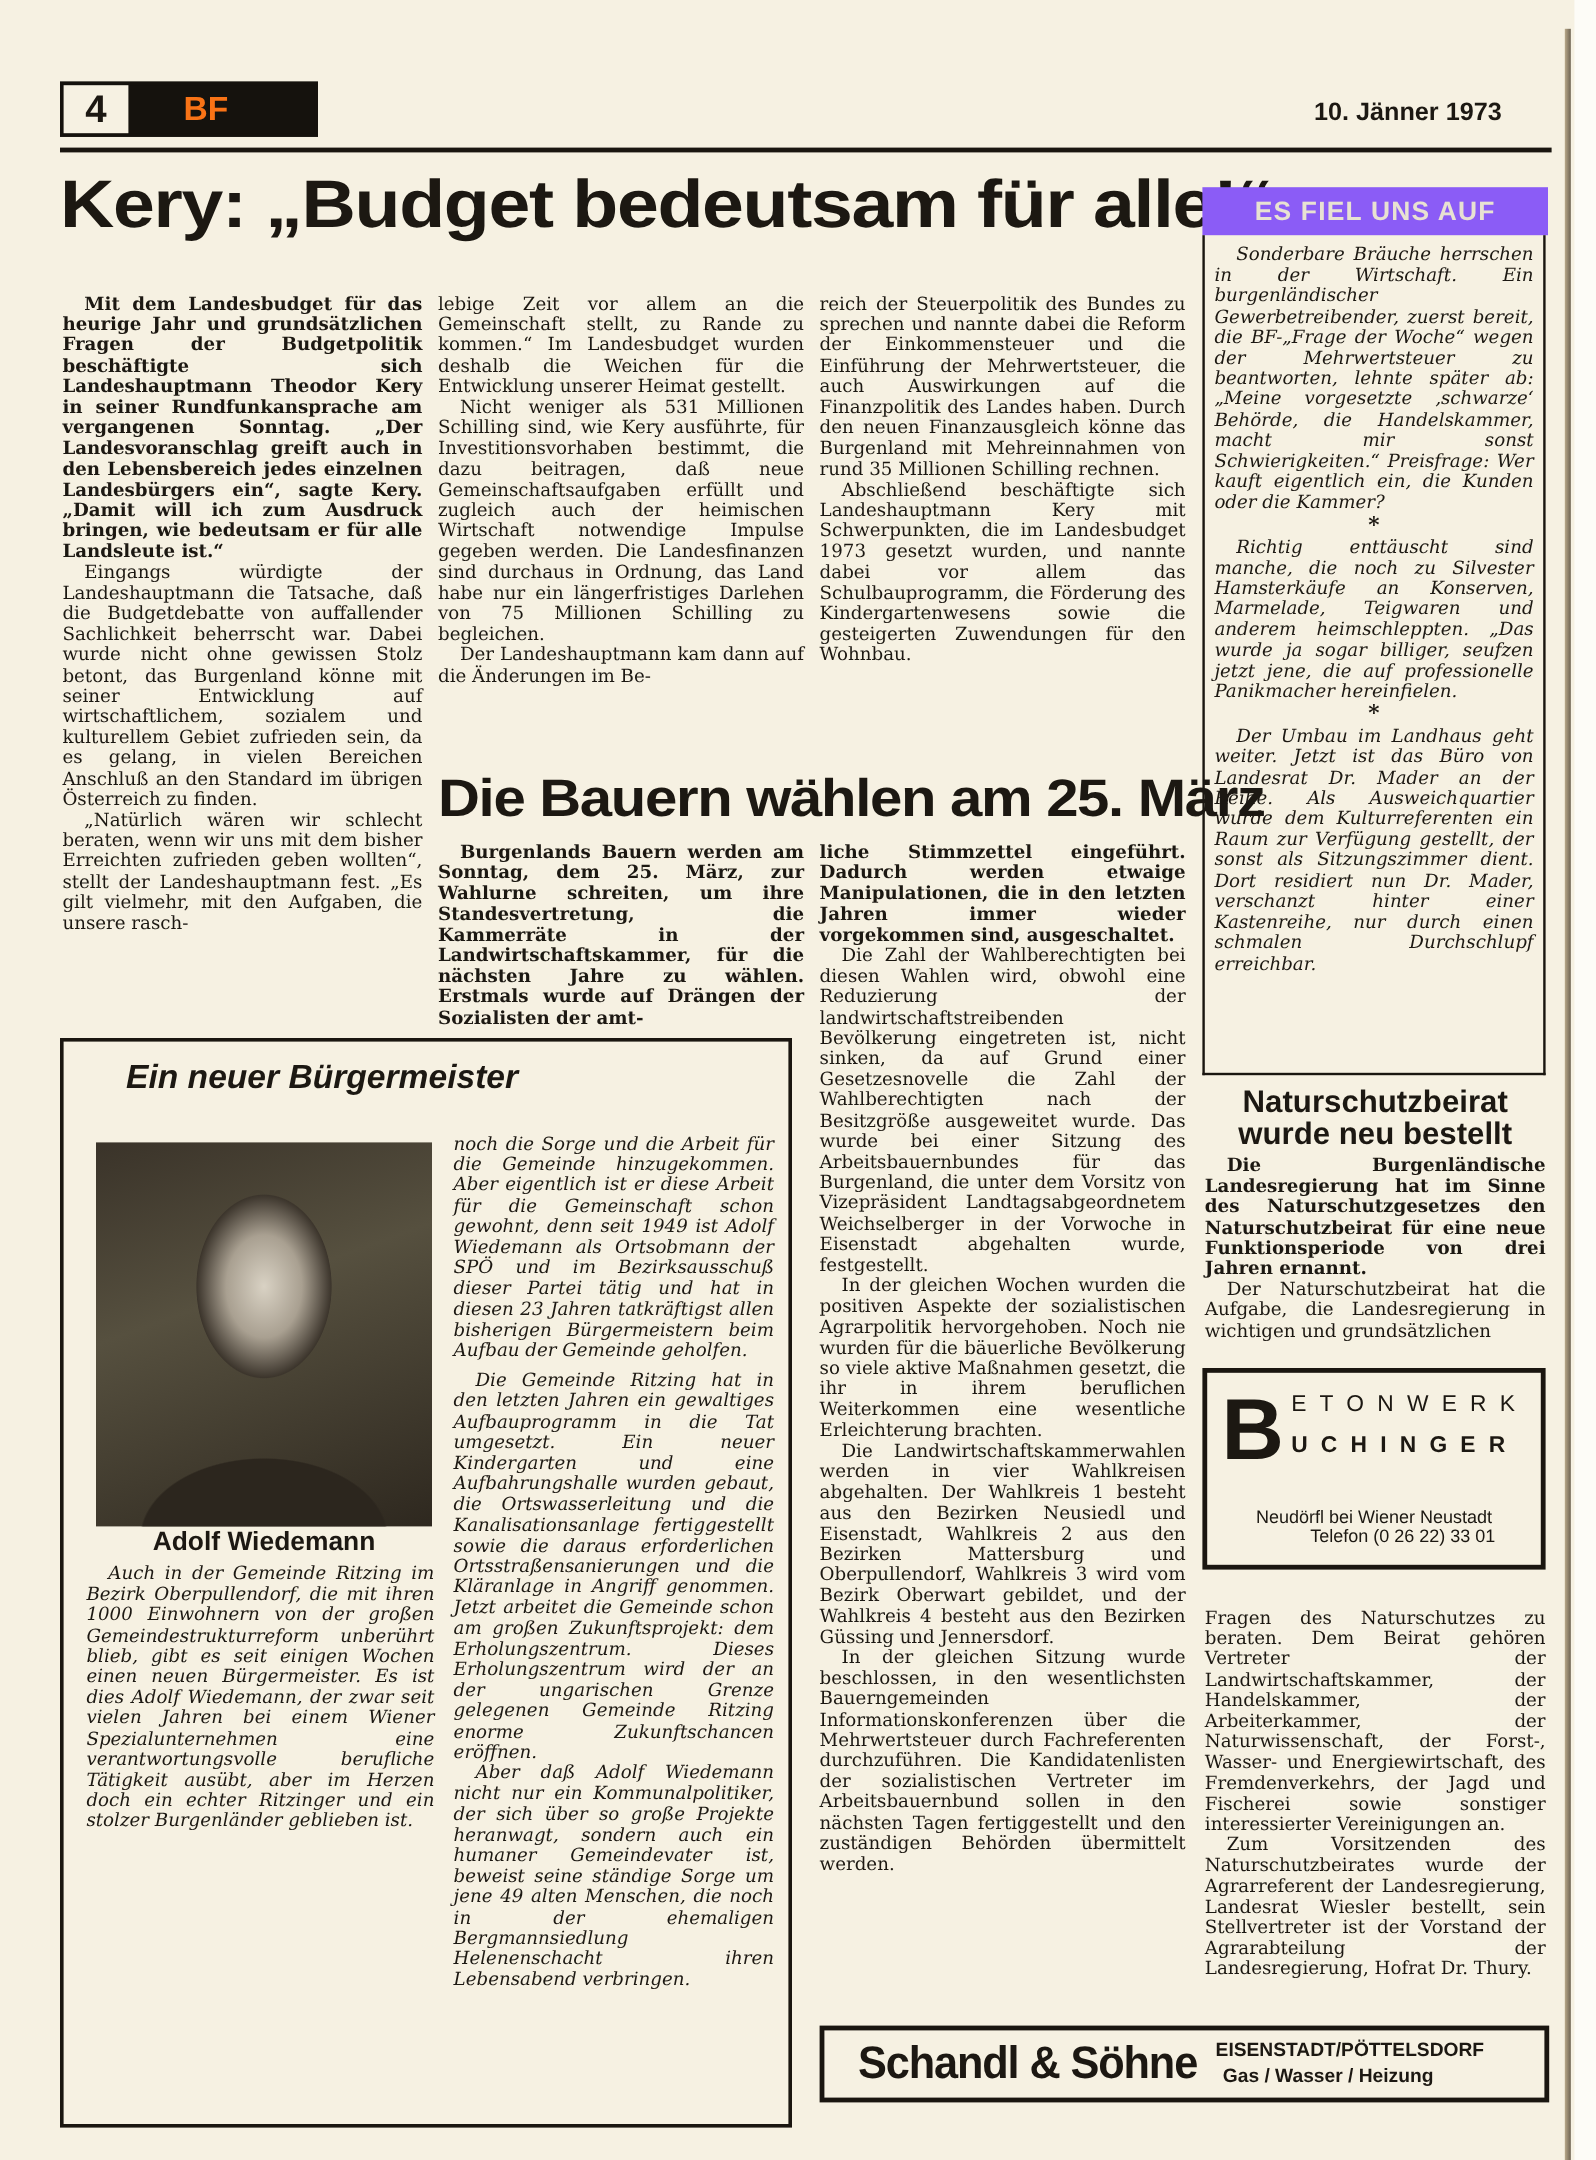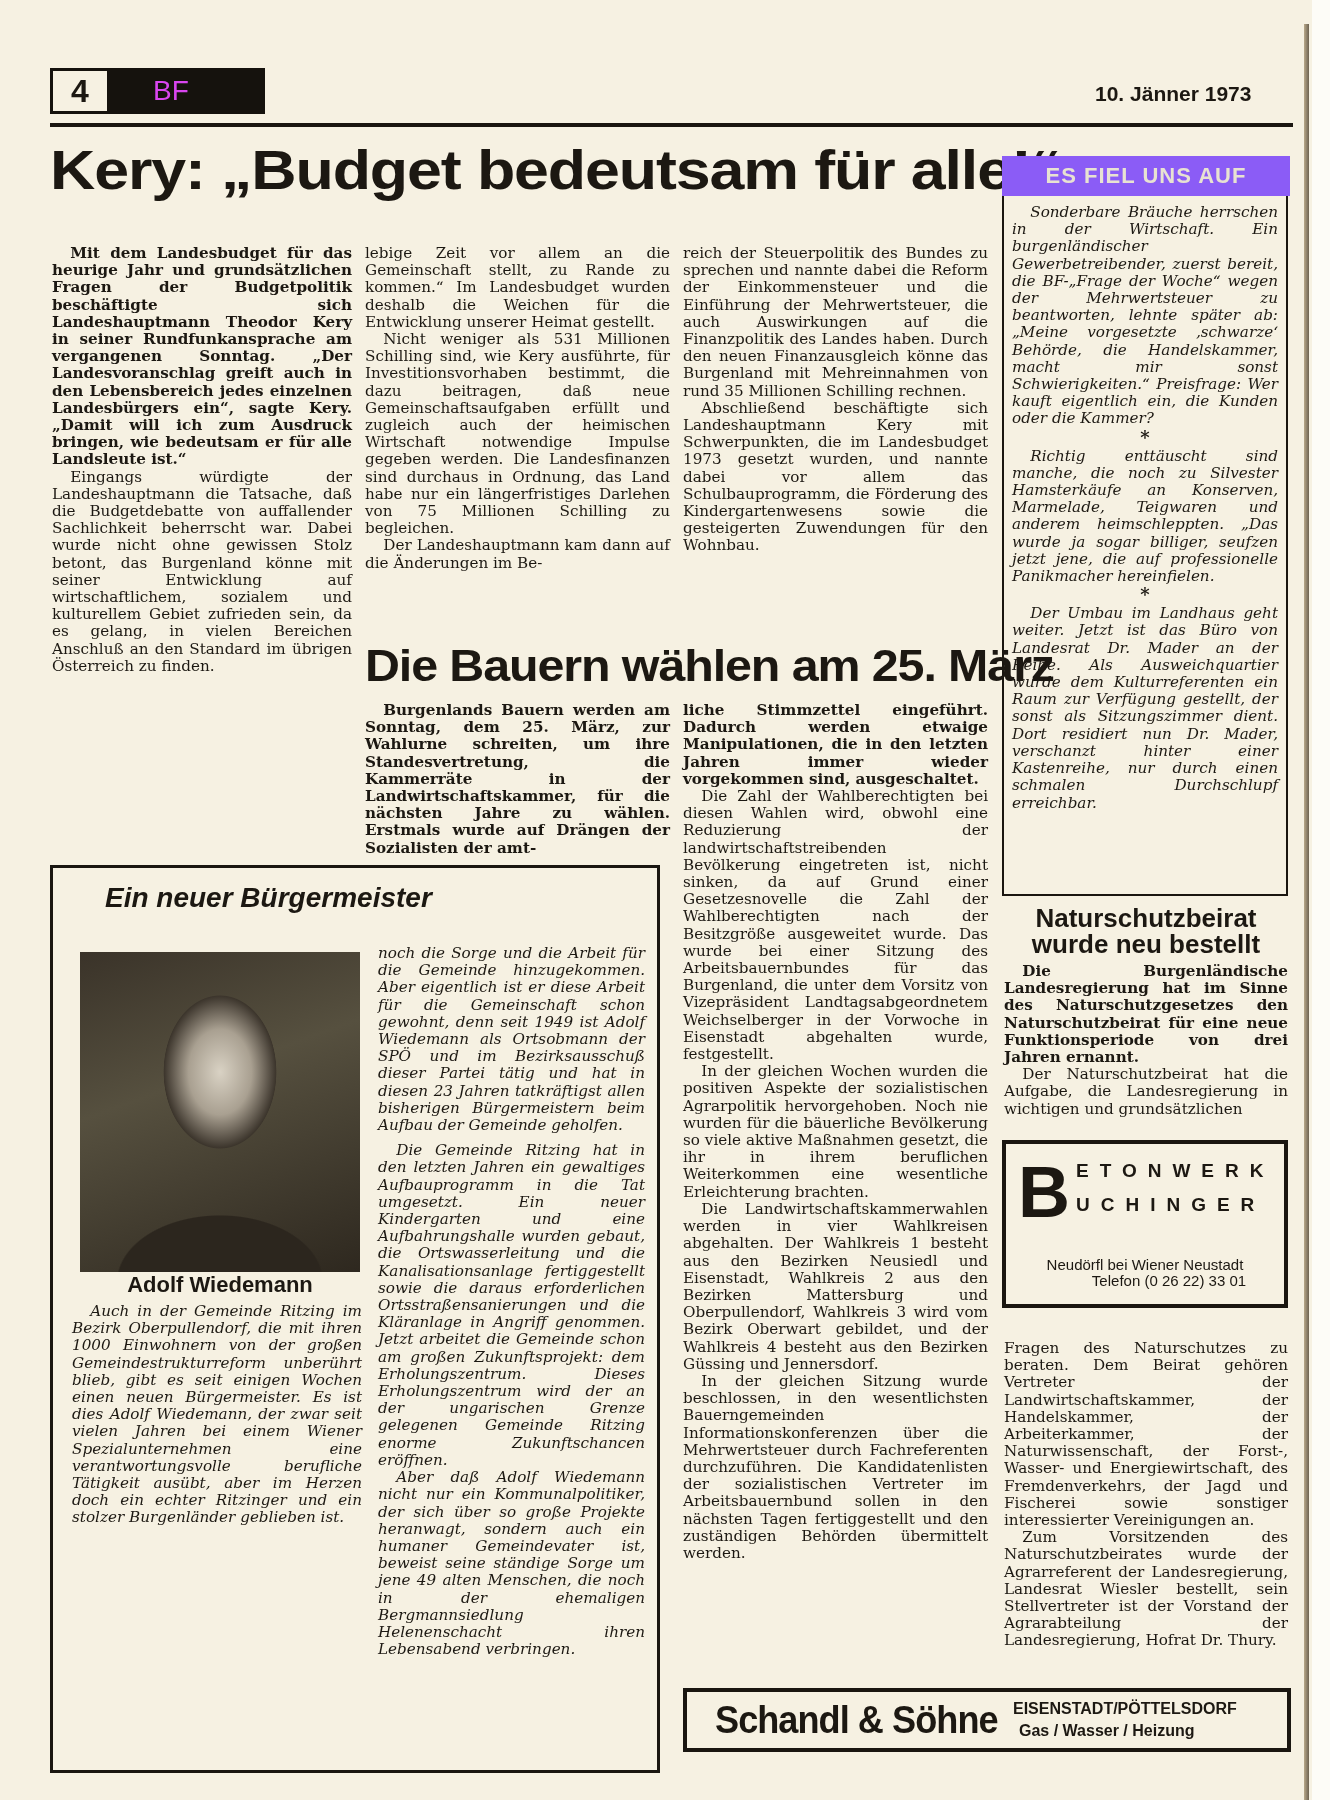--- a/index.html
+++ b/index.html
@@ -9,21 +9,21 @@
   .abs { position:absolute; }
   .col { position:absolute; font-size:15.2px; line-height:17.2px; text-align:justify; }
   .col p { margin:0; text-indent:1.2em; }
   .col p.noind { text-indent:0; }
   .bold { font-weight:bold; }
   .ital { font-style:italic; }
   .cond { font-family:"Liberation Sans", sans-serif; font-weight:bold; transform-origin:left top; white-space:nowrap; letter-spacing:-1px; }
   .sans { font-family:"Liberation Sans", sans-serif; }
   .pagebox { left:50px; top:68px; width:215px; height:46px; border:3px solid #15120d; background:#15120d; box-sizing:border-box; }
   .pagenum { position:absolute; left:0; top:0; width:54px; height:40px; background:#f6f1e2; font-family:"Liberation Sans",sans-serif; font-weight:bold; font-size:32px; line-height:40px; text-align:center; }
-  .pagesec { position:absolute; left:100px; top:0; height:40px; line-height:40px; color:#d946ef; font-family:"Liberation Sans",sans-serif; font-weight:normal; font-size:28px; }
+  .pagesec { position:absolute; left:100px; top:0; height:40px; line-height:40px; color:#f97316; font-family:"Liberation Sans",sans-serif; font-weight:bold; font-size:28px; }
   .rule { height:4px; background:#1a1610; }
   .es-head { left:1002px; top:156px; width:288px; height:40px; background:#8b5cf6; color:#e8e2d2; font-family:"Liberation Sans",sans-serif; font-weight:bold; font-size:22px; line-height:40px; text-align:center; letter-spacing:1px; }
   .es-box { left:1002px; top:196px; width:286px; height:700px; border-left:2px solid #1a1610; border-right:2px solid #1a1610; border-bottom:2px solid #1a1610; box-sizing:border-box; }
   .star { text-align:center; font-weight:bold; font-size:18px; line-height:20px; text-indent:0 !important; }
   .bm-box { left:50px; top:865px; width:610px; height:908px; border:3px solid #1a1610; box-sizing:border-box; }
   .photo { left:80px; top:952px; width:280px; height:320px; background:
      radial-gradient(ellipse 70px 95px at 140px 120px, #d9d2c4 0%, #a9a091 45%, #3c352c 80%, transparent 81%),
      radial-gradient(ellipse 170px 110px at 140px 330px, #2c261e 0%, #2c261e 60%, transparent 61%),
      linear-gradient(160deg, #3a3329 0%, #56503f 40%, #2e281f 100%); }
   .ad1 { left:1002px; top:1140px; width:286px; height:168px; border:4px solid #1a1610; box-sizing:border-box; }
@@ -40,20 +40,21 @@
   <div class="pagesec">BF</div>
 </div>
 <div class="abs sans" style="left:1095px; top:82px; font-size:21px; font-weight:bold;">10. Jänner 1973</div>
 <div class="abs rule" style="left:50px; top:123px; width:1243px;"></div>
 
 <div class="abs cond" style="left:50px; top:138px; font-size:56px; line-height:64px; transform:scaleX(1.12);">Kery: „Budget bedeutsam für alle!“</div>
 
 <div class="col" style="left:52px; top:245px; width:300px;">
   <p class="bold">Mit dem Landesbudget für das heurige Jahr und grundsätzlichen Fragen der Budgetpolitik beschäftigte sich Landeshauptmann Theodor Kery in seiner Rundfunkansprache am vergangenen Sonntag. „Der Landesvoranschlag greift auch in den Lebensbereich jedes einzelnen Landesbürgers ein“, sagte Kery. „Damit will ich zum Ausdruck bringen, wie bedeutsam er für alle Landsleute ist.“</p>
   <p>Eingangs würdigte der Landeshauptmann die Tatsache, daß die Budgetdebatte von auffallender Sachlichkeit beherrscht war. Dabei wurde nicht ohne gewissen Stolz betont, das Burgenland könne mit seiner Entwicklung auf wirtschaftlichem, sozialem und kulturellem Gebiet zufrieden sein, da es gelang, in vielen Bereichen Anschluß an den Standard im übrigen Österreich zu finden.</p>
+  <p>„Natürlich wären wir schlecht beraten, wenn wir uns mit dem bisher Erreichten zufrieden geben wollten“, stellt der Landeshauptmann fest. „Es gilt vielmehr, mit den Aufgaben, die unsere rasch-</p>
 </div>
 
 <div class="col" style="left:365px; top:245px; width:305px;">
   <p class="noind">lebige Zeit vor allem an die Gemeinschaft stellt, zu Rande zu kommen.“ Im Landesbudget wurden deshalb die Weichen für die Entwicklung unserer Heimat gestellt.</p>
   <p>Nicht weniger als 531 Millionen Schilling sind, wie Kery ausführte, für Investitionsvorhaben bestimmt, die dazu beitragen, daß neue Gemeinschaftsaufgaben erfüllt und zugleich auch der heimischen Wirtschaft notwendige Impulse gegeben werden. Die Landesfinanzen sind durchaus in Ordnung, das Land habe nur ein längerfristiges Darlehen von 75 Millionen Schilling zu begleichen.</p>
   <p>Der Landeshauptmann kam dann auf die Änderungen im Be-</p>
 </div>
 
 <div class="col" style="left:683px; top:245px; width:305px;">
   <p class="noind">reich der Steuerpolitik des Bundes zu sprechen und nannte dabei die Reform der Einkommensteuer und die Einführung der Mehrwertsteuer, die auch Auswirkungen auf die Finanzpolitik des Landes haben. Durch den neuen Finanzausgleich könne das Burgenland mit Mehreinnahmen von rund 35 Millionen Schilling rechnen.</p>
@@ -97,21 +98,21 @@
 </div>
 
 <div class="abs sans" style="left:1004px; top:905px; width:284px; text-align:center; font-size:26px; line-height:26px; font-weight:bold;">Naturschutzbeirat wurde neu bestellt</div>
 <div class="col" style="left:1004px; top:963px; width:284px;">
   <p class="bold">Die Burgenländische Landesregierung hat im Sinne des Naturschutzgesetzes den Naturschutzbeirat für eine neue Funktionsperiode von drei Jahren ernannt.</p>
   <p>Der Naturschutzbeirat hat die Aufgabe, die Landesregierung in wichtigen und grundsätzlichen</p>
 </div>
 
 <div class="abs ad1">
   <div class="abs sans" style="left:12px; top:8px; font-size:72px; line-height:80px; font-weight:900;">B</div>
-  <div class="abs sans" style="left:70px; top:16px; font-size:19px; font-weight:bold; letter-spacing:11px;">ETONWERK</div>
+  <div class="abs sans" style="left:70px; top:16px; font-size:19px; font-weight:normal; letter-spacing:11px;">ETONWERK</div>
   <div class="abs sans" style="left:70px; top:50px; font-size:19px; font-weight:bold; letter-spacing:11px;">UCHINGER</div>
   <div class="abs sans" style="left:0; top:100px; width:278px; text-align:center; font-size:15px;margin-top:12px;">Neudörfl bei Wiener Neustadt</div>
   <div class="abs sans" style="left:0; top:128px; width:326px; text-align:center; font-size:15px;">Telefon (0 26 22) 33 01</div>
 </div>
 
 <div class="col" style="left:1004px; top:1340px; width:284px;">
   <p class="noind">Fragen des Naturschutzes zu beraten. Dem Beirat gehören Vertreter der Landwirtschaftskammer, der Handelskammer, der Arbeiterkammer, der Naturwissenschaft, der Forst-, Wasser- und Energiewirtschaft, des Fremdenverkehrs, der Jagd und Fischerei sowie sonstiger interessierter Vereinigungen an.</p>
   <p>Zum Vorsitzenden des Naturschutzbeirates wurde der Agrarreferent der Landesregierung, Landesrat Wiesler bestellt, sein Stellvertreter ist der Vorstand der Agrarabteilung der Landesregierung, Hofrat Dr. Thury.</p>
 </div>
 

